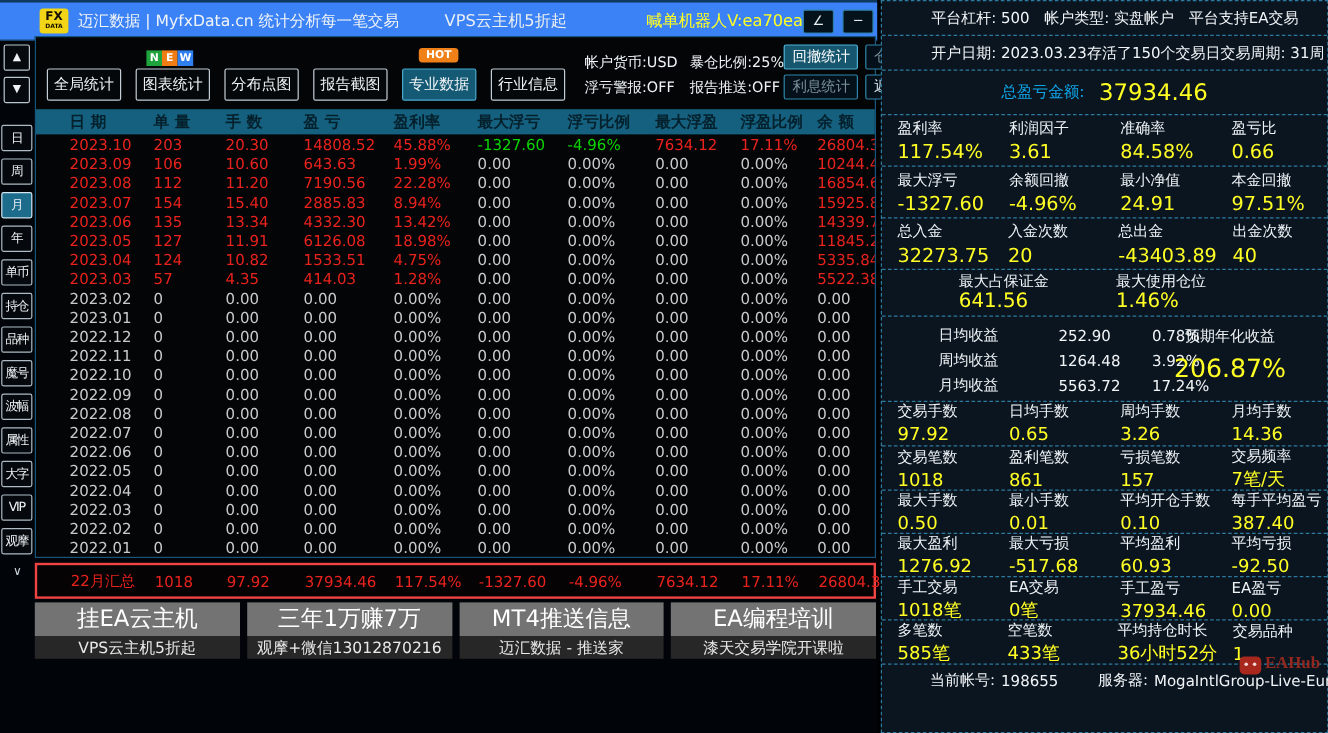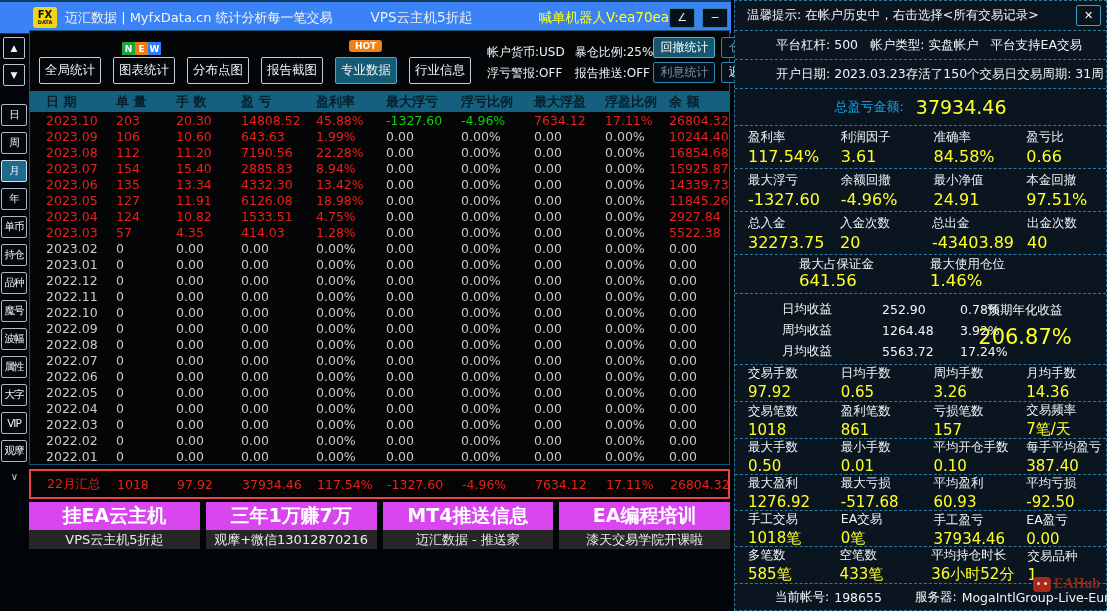--- a/index.html
+++ b/index.html
@@ -39,31 +39,31 @@
 .badge-new span{width:13px;height:13px;font-size:9px;color:#fff;display:flex;align-items:center;justify-content:center;font-weight:bold}
 .bn0{background:#1fa33c}.bn1{background:#ef7d13}.bn2{background:#2f7ff0}
 .badge-hot{position:absolute;top:-17px;left:14px;background:#f08018;color:#fff;font-size:9px;font-weight:bold;padding:1px 6px;border-radius:3px}
 .tb-info{display:grid;grid-template-columns:auto auto;column-gap:10px;row-gap:4px;margin-left:4px;margin-bottom:2px;color:#eef3f6;font-size:12px;white-space:nowrap}
 .tb-right{display:grid;grid-template-columns:auto auto;gap:4px 6px;margin-left:auto;margin-bottom:1px}
 .rt-btn{width:62px;height:21px;border:1px solid #2e86aa;border-radius:2px;font-size:12px;display:flex;align-items:center;justify-content:center;background:#04111a;color:#dfeaf0;white-space:nowrap}
 .rt-btn.active{background:#16566e;color:#fff;border-color:#4fb2d6}
 .rt-btn.dim{color:#7c919d}
 
 
-.grid-row{display:grid;grid-template-columns:70px 60px 65px 75px 70px 75px 73px 71px 64px 1fr;padding-left:16px}
+.grid-row{display:grid;grid-template-columns:70px 60px 65px 75px 70px 75px 73px 71px 64px 1fr;padding-left:28px}
 .thead{height:21px;background:#15607e;color:#04202c;font-size:13px;font-weight:bold;align-items:center}
 .tbody{height:352px;overflow:hidden}
 .tbody .grid-row{height:16px;align-items:center;font-size:12.5px}
 .pos{color:#e8221c}.neg{color:#0bd400}.zero{color:#c9c9c9}
 .tsummary{margin-top:4px;border:2px solid #ef4444;height:30px;align-items:center;font-size:12.5px;background:#050304}
 
 
 .banners{display:flex;gap:6px;margin-top:3px}
 .banner{flex:1;cursor:default}
-.banner-title{height:28px;background:#d946ef;color:#fff;font-size:19px;font-weight:bold;display:flex;align-items:center;justify-content:center;white-space:nowrap}
+.banner-title{height:28px;background:#737373;color:#fff;font-size:19px;font-weight:normal;display:flex;align-items:center;justify-content:center;white-space:nowrap}
 .banner-sub{height:19px;background:#272727;color:#e9e9e9;font-size:13px;display:flex;align-items:center;justify-content:center;white-space:nowrap}
 
 
 .right-panel{position:absolute;left:734px;top:0;width:373px;height:611px;background:#0b1520;border:1px dashed #2c7b9e;display:flex;flex-direction:column}
 .sect{border-bottom:1px dashed #2c7b9e;flex-shrink:0}
 .notice{height:30px;display:flex;align-items:center;padding:0 5px 0 12px;color:#f0f4f6;font-size:12.5px;white-space:nowrap}
 .notice-close{margin-left:auto;width:25px;height:21px;border:1px solid #3f9fc4;border-radius:2px;display:flex;align-items:center;justify-content:center;color:#fff;font-size:11px;background:#08141e}
 .inforow{height:29px;display:flex;align-items:center;justify-content:space-between;padding:0 24px 0 41px;color:#f0f4f6;font-size:12.5px;white-space:nowrap}
 .total-row{height:37px;display:flex;align-items:center;justify-content:center;gap:12px}
 .total-label{color:#0ea5e9;font-size:13px}
@@ -263,21 +263,21 @@
             <div class="grid-row">
               <div class="pos">2023.04</div>
               <div class="pos">124</div>
               <div class="pos">10.82</div>
               <div class="pos">1533.51</div>
               <div class="pos">4.75%</div>
               <div class="zero">0.00</div>
               <div class="zero">0.00%</div>
               <div class="zero">0.00</div>
               <div class="zero">0.00%</div>
-              <div class="pos">2927.84</div>
+              <div class="pos">5335.84</div>
             </div>
             <div class="grid-row">
               <div class="pos">2023.03</div>
               <div class="pos">57</div>
               <div class="pos">4.35</div>
               <div class="pos">414.03</div>
               <div class="pos">1.28%</div>
               <div class="zero">0.00</div>
               <div class="zero">0.00%</div>
               <div class="zero">0.00</div>
@@ -481,24 +481,20 @@
           </div>
           <div class="banner">
             <div class="banner-title">EA编程培训</div>
             <div class="banner-sub">漆天交易学院开课啦</div>
           </div>
         </div>
     </div>
   </div>
 
   <div class="right-panel">
-    <div class="sect notice">
-      <span>温馨提示: 在帐户历史中，右击选择&lt;所有交易记录&gt;</span>
-      <div class="notice-close">✕</div>
-    </div>
     <div class="sect inforow" id="inforow1">
         <span>平台杠杆: 500</span>
         <span>帐户类型: 实盘帐户</span>
         <span>平台支持EA交易</span>
       </div>
     <div class="sect inforow" id="inforow2">
         <span>开户日期: 2023.03.23</span>
         <span>存活了150个交易日</span>
         <span>交易周期: 31周</span>
       </div>

